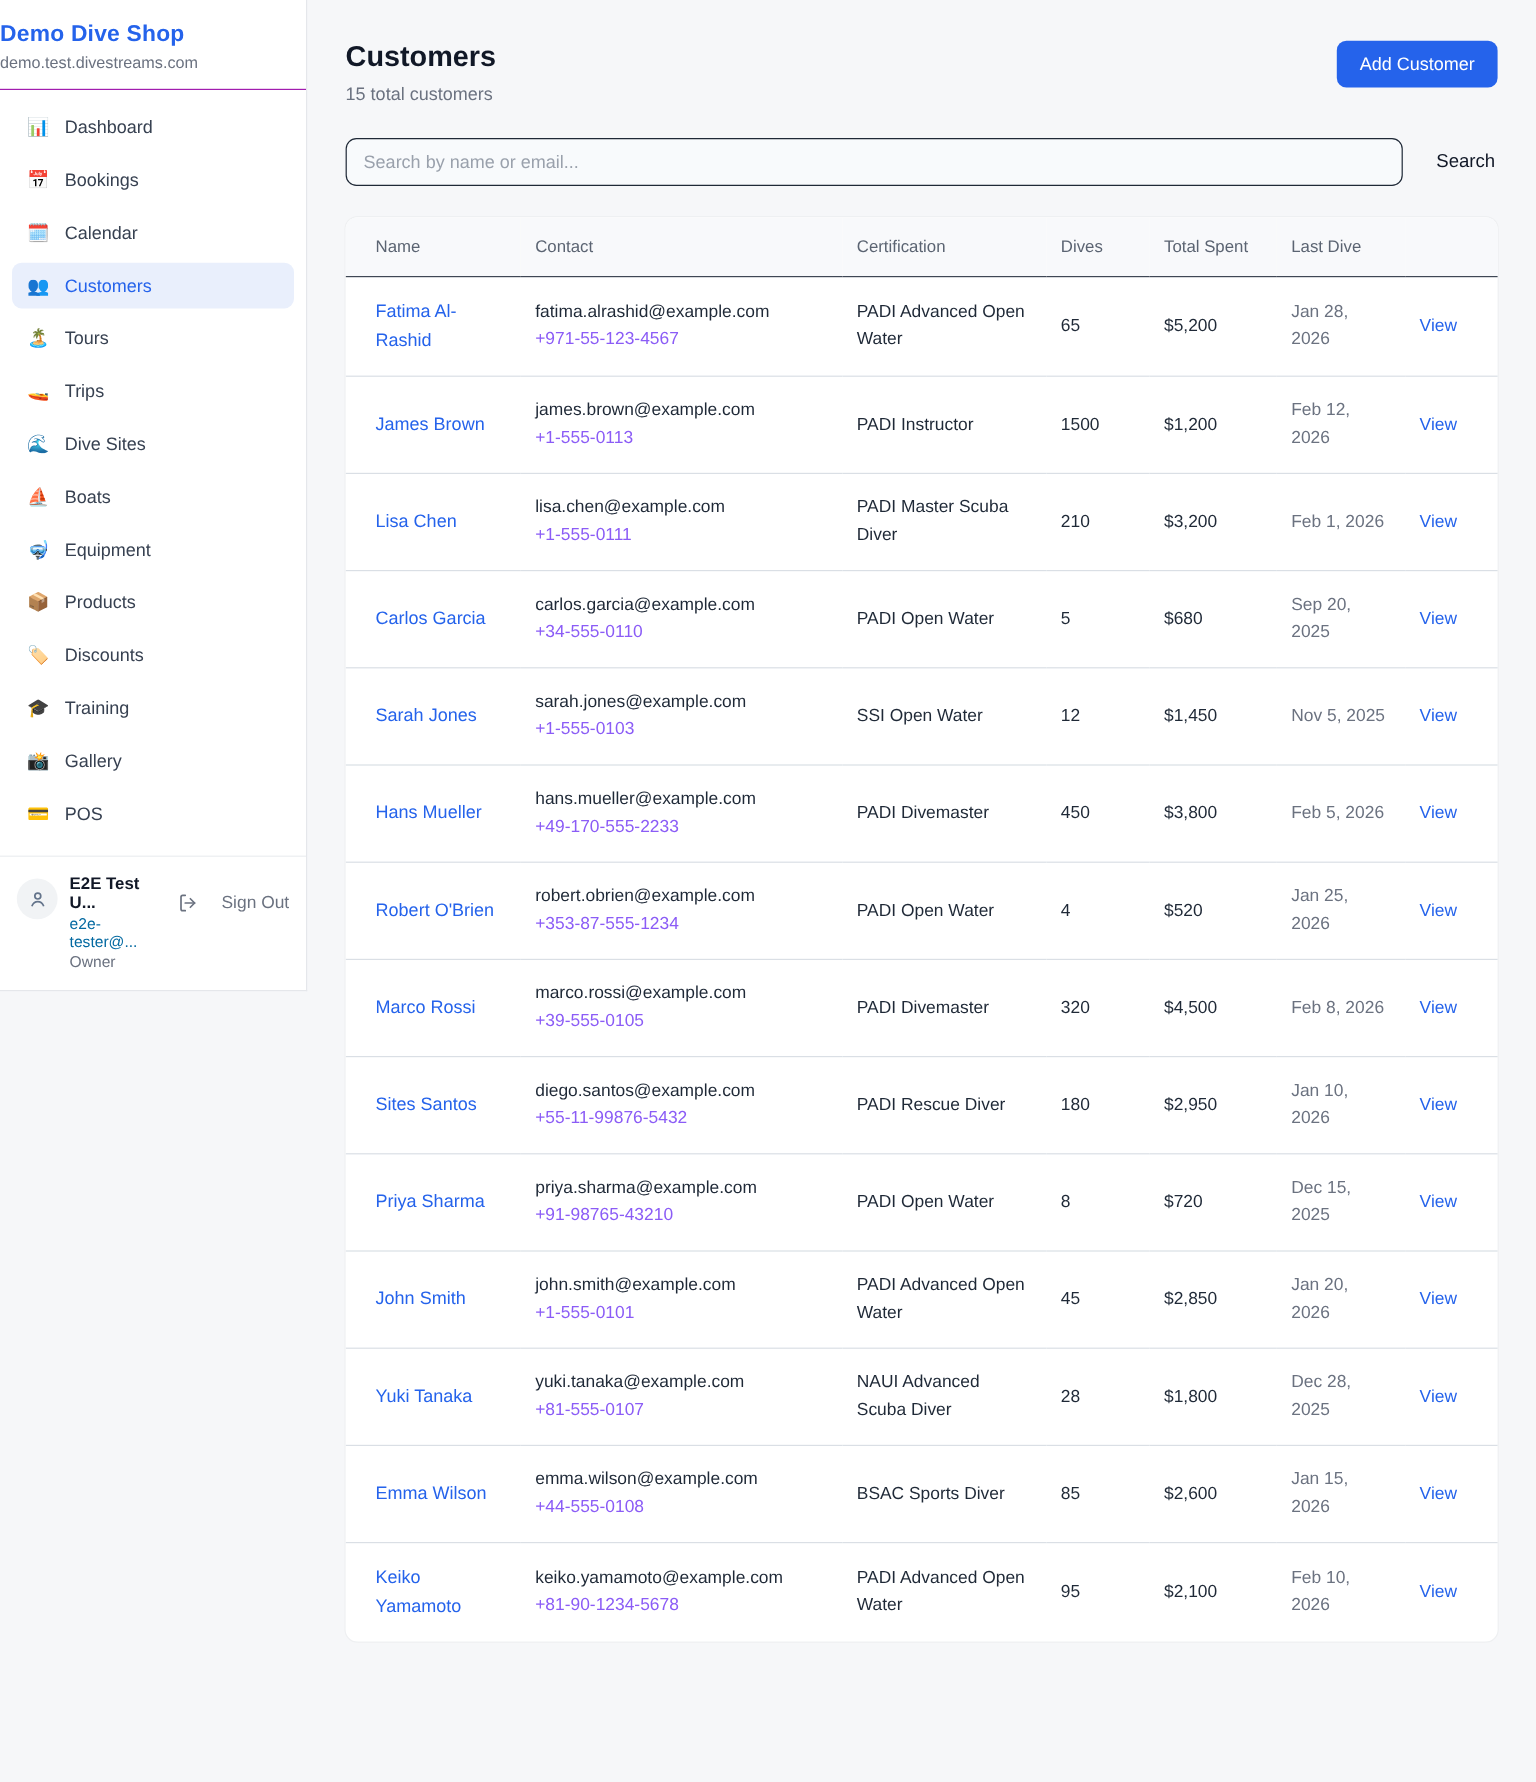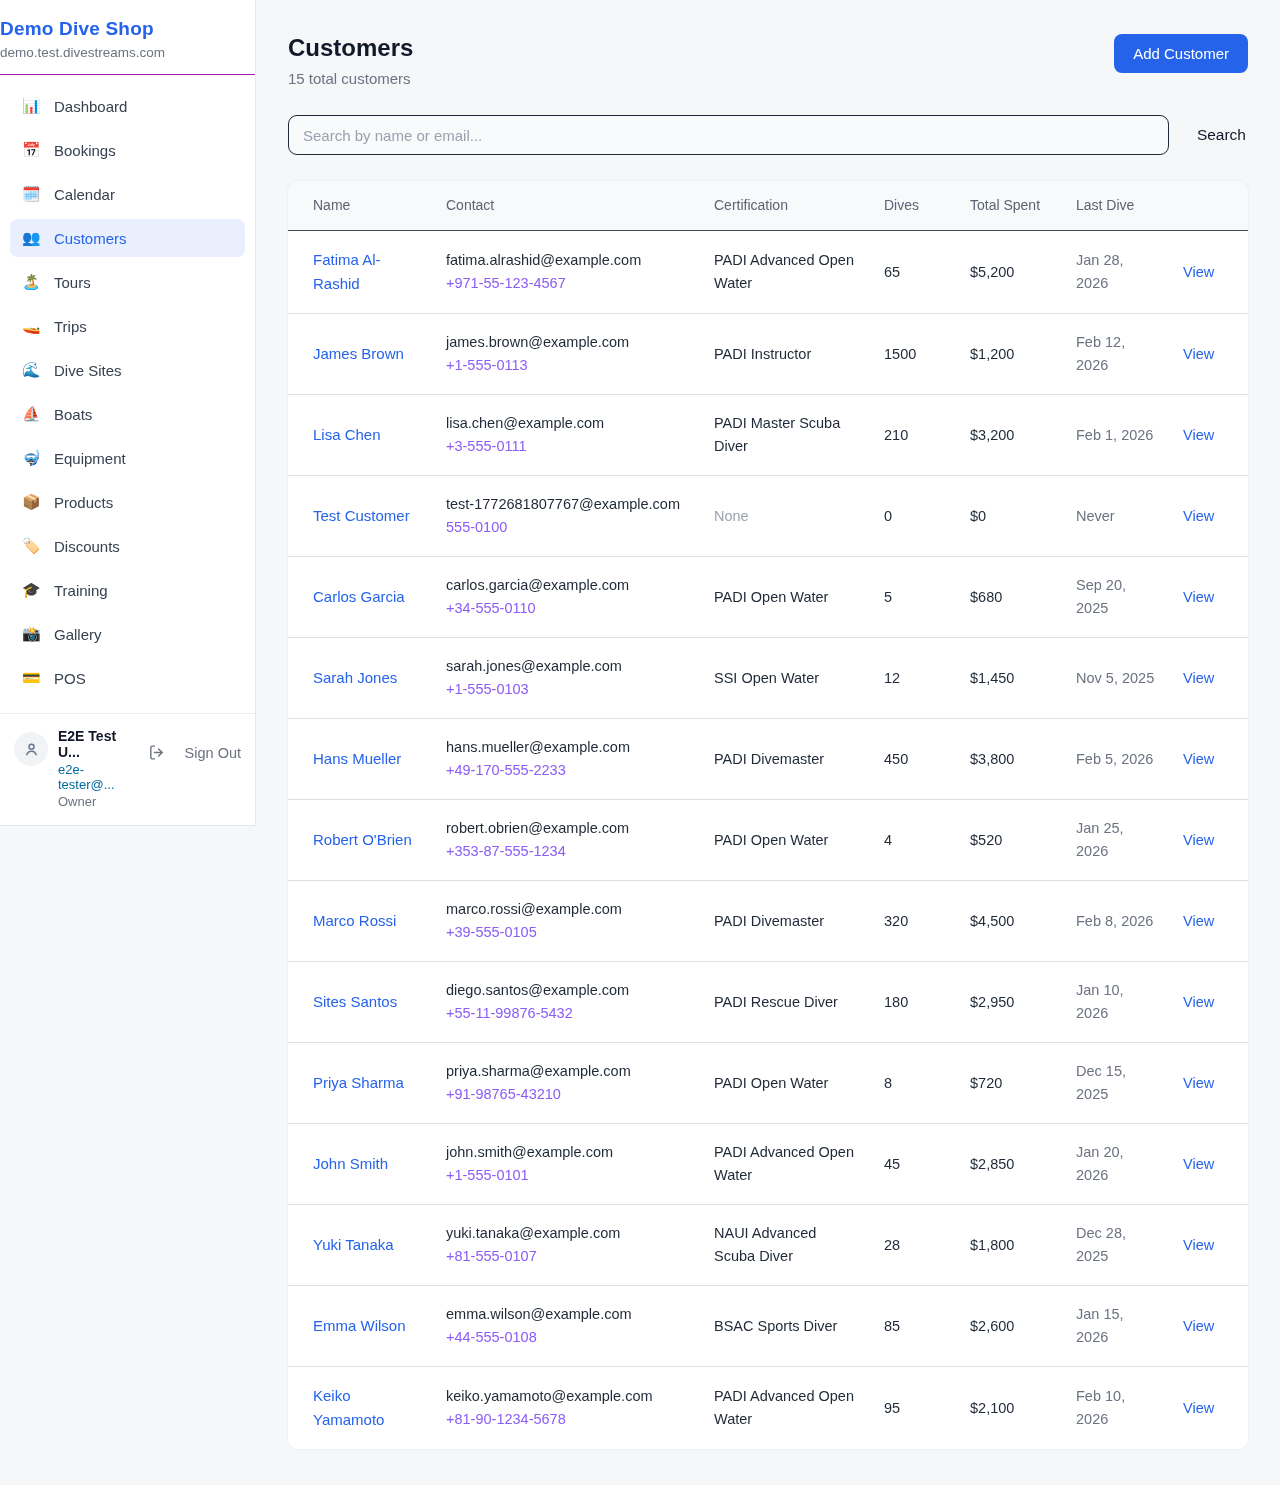--- a/index.html
+++ b/index.html
@@ -250,41 +250,29 @@
             <td><span class="cert">PADI Instructor</span></td>
             <td><span class="dives">1500</span></td>
             <td><span class="spent">$1,200</span></td>
             <td><span class="lastdive">Feb 12, 2026</span></td>
             <td><a class="view-link">View</a></td>
           </tr>
           <tr>
             <td class="c-name"><a class="name-link">Lisa Chen</a></td>
             <td>
               <div class="email">lisa.chen@example.com</div>
-              <div class="phone">+3-555-0111</div>
+              <div class="phone">+1-555-0111</div>
             </td>
             <td><span class="cert">PADI Master Scuba Diver</span></td>
             <td><span class="dives">210</span></td>
             <td><span class="spent">$3,200</span></td>
             <td><span class="lastdive">Feb 1, 2026</span></td>
             <td><a class="view-link">View</a></td>
           </tr>
           <tr>
-            <td class="c-name"><a class="name-link">Test Customer</a></td>
-            <td>
-              <div class="email">test-1772681807767@example.com</div>
-              <div class="phone">555-0100</div>
-            </td>
-            <td><span class="cert muted">None</span></td>
-            <td><span class="dives">0</span></td>
-            <td><span class="spent">$0</span></td>
-            <td><span class="lastdive">Never</span></td>
-            <td><a class="view-link">View</a></td>
-          </tr>
-          <tr>
             <td class="c-name"><a class="name-link">Carlos Garcia</a></td>
             <td>
               <div class="email">carlos.garcia@example.com</div>
               <div class="phone">+34-555-0110</div>
             </td>
             <td><span class="cert">PADI Open Water</span></td>
             <td><span class="dives">5</span></td>
             <td><span class="spent">$680</span></td>
             <td><span class="lastdive">Sep 20, 2025</span></td>
             <td><a class="view-link">View</a></td>

